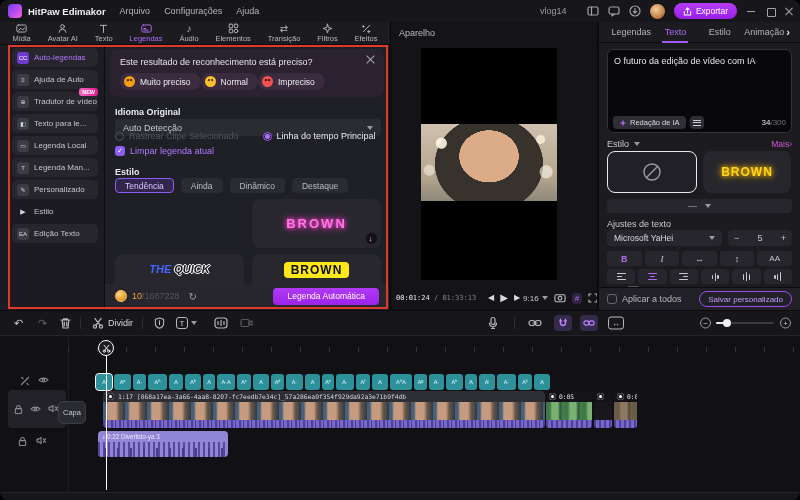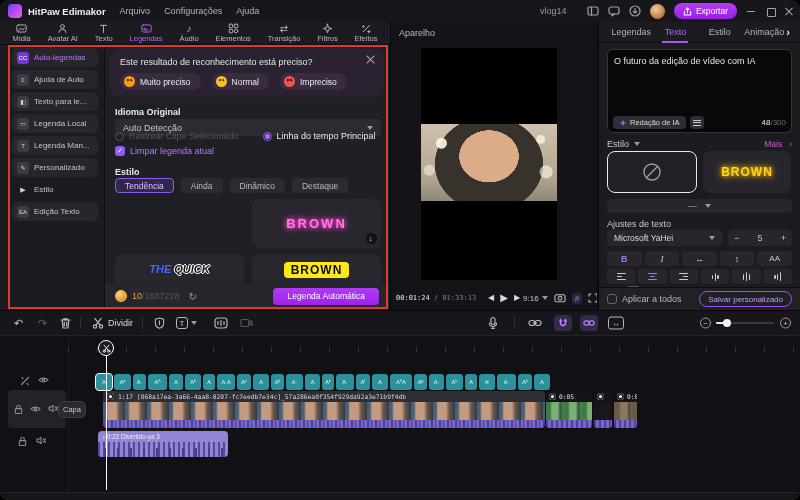--- a/index.html
+++ b/index.html
@@ -40,21 +40,21 @@
 .s-item.plain{background:transparent}
 .s-item.plain .sic{background:transparent;font-size:7px}
 .badge{position:absolute;top:-4px;right:0px;background:linear-gradient(90deg,#f36ac0,#e1198f);color:#fff;font-size:5.5px;font-weight:bold;padding:1px 3px;border-radius:3px}
 
 .centerpanel{position:absolute;left:105px;top:45px;width:284px;height:265px;background:#1f1f26}
 .fbcard{position:absolute;left:5px;top:4px;right:5px;height:48px;background:#2a2231;border-radius:8px}
 .fbq{position:absolute;left:10px;top:8px;color:#e4e4ea;font-size:9px}
 .fbx{position:absolute;right:9px;top:6px;width:9px;height:9px;opacity:.8;cursor:pointer}
 .fbx::before,.fbx::after{content:"";position:absolute;left:-1px;top:4px;width:11px;border-top:1.2px solid #c8c8d0}
 .fbx::before{transform:rotate(45deg)}.fbx::after{transform:rotate(-45deg)}
-.fbrow{position:absolute;left:10px;top:24px;display:flex;gap:11px}
+.fbrow{position:absolute;left:10px;top:24px;display:flex;gap:0}
 .pill{display:flex;align-items:center;gap:5px;height:17px;padding:0 10px 0 4px;border-radius:9px;background:#3a2b3e;border:none;color:#ececf2;font-size:8.5px;font-family:inherit;cursor:pointer}
 .emo{width:11px;height:11px;border-radius:50%;flex:none}
 .e-orange{background:radial-gradient(circle at 35% 38%,#5c2d08 1px,transparent 1.5px),radial-gradient(circle at 65% 38%,#5c2d08 1px,transparent 1.5px),#f59e0b}
 .e-yellow{background:radial-gradient(circle at 35% 38%,#6b4a00 1px,transparent 1.5px),radial-gradient(circle at 65% 38%,#6b4a00 1px,transparent 1.5px),#fbc02d}
 .e-red{background:radial-gradient(circle at 35% 38%,#5a0a0a 1px,transparent 1.5px),radial-gradient(circle at 65% 38%,#5a0a0a 1px,transparent 1.5px),#ef5350}
 .plab{position:absolute;left:10px;color:#e8e8ee;font-weight:bold;font-size:9px}
 .dropdown{position:absolute;left:10px;right:8px;height:17px;background:#2b2b32;border-radius:4px;display:flex;align-items:center;padding:0 8px;color:#c8c8d0;cursor:pointer}
 .dropdown .caret{margin-left:auto}
 .radiorow{position:absolute;left:10px;top:86px;display:flex;gap:24px;align-items:center}
 .radio{display:flex;align-items:flex-end;gap:5px;cursor:pointer}
@@ -117,21 +117,21 @@
 .chev{color:#e8e8ee;font-size:11px;font-weight:bold;cursor:pointer}
 .rtext{position:absolute;left:8px;top:27px;right:8px;height:84px;background:#08080b;border:1px solid #33333a;border-radius:6px;padding:6px;color:#e4e4ea;font-size:9px;line-height:1.3}
 .rtools{position:absolute;left:14px;right:14px;top:94px;display:flex;align-items:center;gap:4px}
 .aichip{display:flex;align-items:center;gap:3px;height:13px;padding:0 6px;background:#2e2e35;border-radius:4px;color:#d8d8de;font-size:7.5px;cursor:pointer}
 .linechip{width:14px;height:13px;background:#2e2e35;border-radius:4px;display:flex;flex-direction:column;justify-content:center;gap:1.5px;align-items:center;cursor:pointer}
 .linechip i{display:block;width:8px;height:1px;background:#c8c8d0}
 .counter{margin-left:auto;font-size:8px}
 .counter .cur{color:#e8e8ee}
 .counter .tot{color:#70707a}
 .estrow{position:absolute;left:8px;right:8px;top:117px;display:flex;align-items:center}
-.mais{margin-left:auto;color:#cf5ad6;font-size:8.5px;cursor:pointer;display:flex;align-items:center;gap:7px}
+.mais{margin-left:auto;color:#cf5ad6;font-size:8.5px;cursor:pointer;display:flex;align-items:center;gap:0}
 .scard{position:absolute;top:129px;height:42px;border-radius:8px;background:#202026;display:flex;align-items:center;justify-content:center;cursor:pointer}
 .scard.none{left:8px;width:90px;border:1.6px solid #e8e8ee}
 .scard.brown{left:104px;width:88px;background:#26262c;color:#ffd51e;font-weight:bold;font-size:12px;letter-spacing:1px;text-shadow:0 0 4px #f5b400,0 0 8px #f5b400}
 .presetdd{position:absolute;left:8px;right:8px;top:177px;height:14px;background:#26262c;border-radius:4px;display:flex;align-items:center;justify-content:center;gap:8px;color:#9a9aa2;cursor:pointer}
 .ajustes{position:absolute;left:8px;top:197px;color:#c8c8d0}
 .fontrow{position:absolute;left:8px;right:8px;top:208px;display:flex;gap:6px}
 .fontdd{flex:1;height:16px;background:#26262c;border-radius:4px;display:flex;align-items:center;padding:0 7px;color:#d8d8de;font-size:8.5px;cursor:pointer}
 .fontdd .caret{margin-left:auto}
 .stepper{width:64px;height:16px;background:#26262c;border-radius:4px;display:flex;align-items:center;justify-content:space-between;padding:0 6px;color:#c8c8d0}
 .fmtrow{position:absolute;left:8px;right:8px;display:flex;gap:3px}
@@ -168,21 +168,21 @@
 .slider{width:58px;height:2px;background:#3a3a42;border-radius:2px;cursor:pointer}
 .slider .fill{position:absolute;left:0;top:0;height:2px;width:9px;background:#e8e8ee;border-radius:2px}
 .slider .knob{position:absolute;left:7px;top:-3px;width:8px;height:8px;border-radius:50%;background:#f2f2f6}
 
 .timeline{position:absolute;left:0;top:336px;right:0;bottom:8px;background:#101015;overflow:hidden}
 .theadline{position:absolute;left:68px;top:0;bottom:0;width:1px;background:#1d1d23}
 .rlab{position:absolute;top:2px;transform:translateX(-50%);color:#63636b;font-size:7.5px}
 .ticks{position:absolute;left:68px;right:0;top:11px;height:5px;background:repeating-linear-gradient(90deg,#34343c 0 1px,transparent 1px 29px)}
 .hic{position:absolute;cursor:pointer}
 .vheadbg{position:absolute;left:8px;top:54px;width:58px;height:38px;background:#222228;border-radius:4px}
-.capa{position:absolute;left:58px;top:65px;width:28px;height:17px;background:#2a2a31;border:1px solid #3c3c44;border-radius:5px;color:#c8c8d0;font-size:7.5px;display:flex;align-items:center;justify-content:center;cursor:pointer;z-index:5}
+.capa{position:absolute;left:58px;top:65px;width:28px;height:23px;background:#2a2a31;border:1px solid #3c3c44;border-radius:5px;color:#c8c8d0;font-size:7.5px;display:flex;align-items:center;justify-content:center;cursor:pointer;z-index:5}
 .ctrack{position:absolute;left:0;top:37px;height:17px;display:flex;align-items:center;gap:2px;padding-left:96px}
 .cclip{height:16px;background:#2d919b;border-radius:3px;color:#eafcfc;font-size:5.5px;display:flex;align-items:center;justify-content:center;overflow:hidden;flex:none;cursor:pointer}
 .cclip.sel{outline:1.5px solid #fff;outline-offset:0}
 .vclip{position:absolute;left:103px;top:55px;width:442px;height:37px;border-radius:4px;overflow:hidden;cursor:pointer}
 .vlabel{height:11px;background:#2e2e35;display:flex;align-items:center;gap:4px;padding:0 4px;color:#d8d8de;font-size:6.3px;font-family:"DejaVu Sans Mono",monospace;white-space:nowrap;overflow:hidden}
 .vdot{width:7px;height:7px;border-radius:50%;background:#fff;flex:none;box-shadow:inset 0 0 0 2px #26262c}
 .vthumbs{height:18px;background:repeating-linear-gradient(90deg,#46607a 0 3px,#c59a7e 5px 13px,#6b5a4c 16px,#303844 22px)}
 .vwave{height:8px;background:repeating-linear-gradient(90deg,#4e3f9e 0 2px,#7668c5 2px 4px,#4e3f9e 4px 5px,#7668c5 5px 8px)}
 .sclip{position:absolute;top:55px;height:37px;border-radius:3px;overflow:hidden;cursor:pointer}
 .sclip .shead{height:11px;background:rgba(20,20,26,.75);display:flex;align-items:center;gap:3px;padding:0 3px;color:#e8e8ee;font-size:6.3px;font-family:"DejaVu Sans Mono",monospace}
@@ -309,20 +309,25 @@
       <span class="sic">CC</span>
       <span>Auto-legendas</span>
 
     </div>
       <div class="s-item">
       <span class="sic">≡</span>
       <span>Ajuda de Auto</span>
 
     </div>
       <div class="s-item">
+      <span class="sic">⊕</span>
+      <span>Tradutor de vídeo</span>
+      <span class="badge optional">NEW</span>
+    </div>
+      <div class="s-item">
       <span class="sic">◧</span>
       <span>Texto para le...</span>
 
     </div>
       <div class="s-item">
       <span class="sic">▭</span>
       <span>Legenda Local</span>
 
     </div>
       <div class="s-item">
@@ -459,21 +464,21 @@
         <svg width="8" height="8" viewBox="0 0 10 10">
             <path d="M5 .5 L6 4 L9.5 5 L6 6 L5 9.5 L4 6 L.5 5 L4 4 Z" fill="#b06ef7"></path>
           </svg>
         <span>Redação de IA</span>
       </span>
       <span class="linechip">
           <i></i>
           <i></i>
           <i></i>
         </span>
-      <span class="counter"><span class="cur">48</span><span class="tot">/300</span></span>
+      <span class="counter"><span class="cur">34</span><span class="tot">/300</span></span>
     </div>
     <div class="estrow">
       <span style="color:#c8c8d0">Estilo</span>
       <span class="caret" style="margin-left:5px"></span>
       <span class="mais">
           <span>Mais</span>
           <span>›</span>
         </span>
     </div>
     <div class="scard none">

